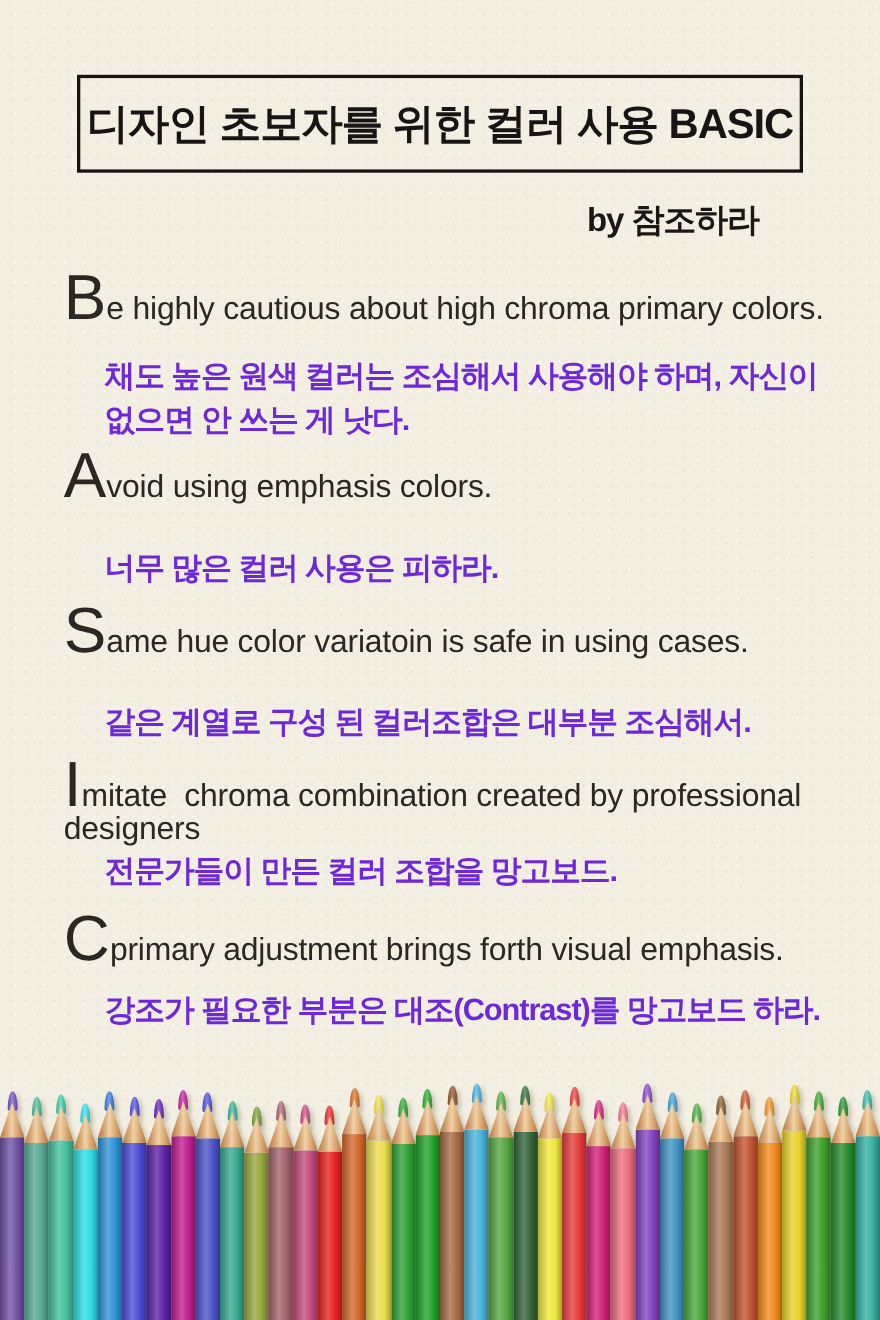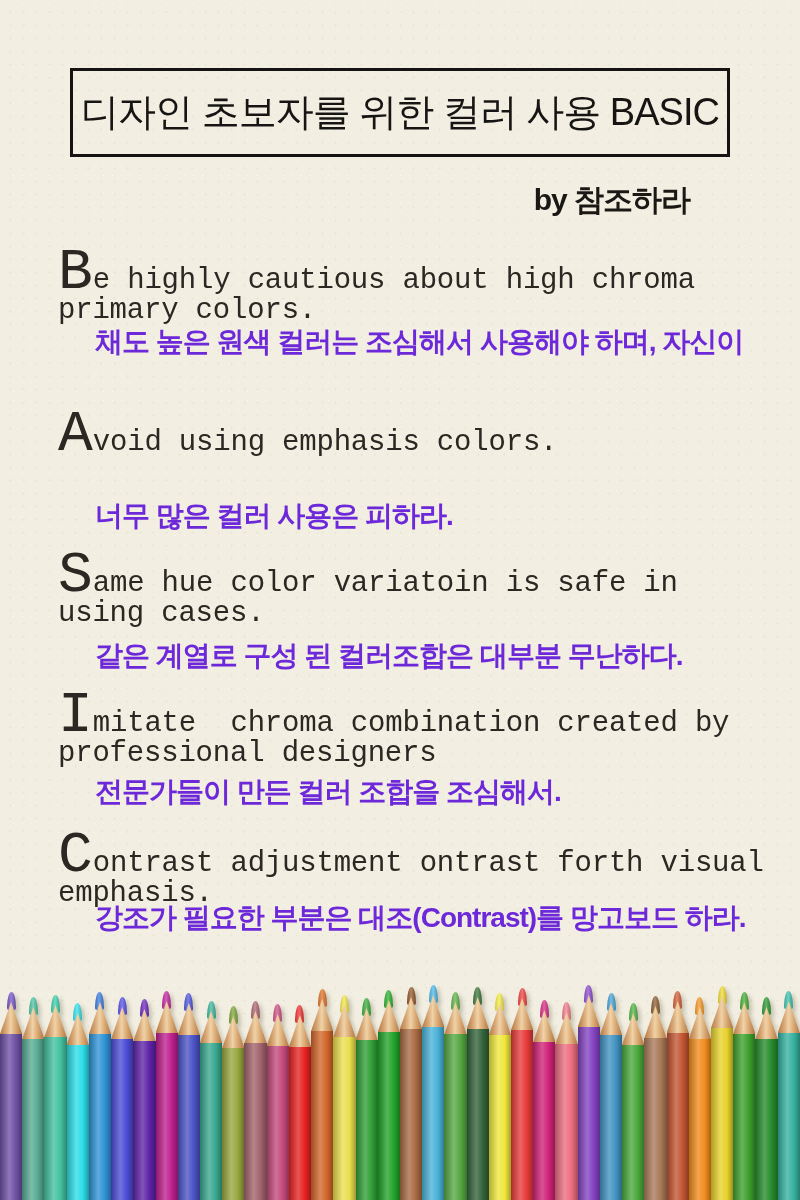--- a/index.html
+++ b/index.html
@@ -11,29 +11,29 @@
       radial-gradient(rgba(255,255,255,.55) 12%, rgba(255,255,255,0) 14%),
       radial-gradient(rgba(186,180,156,.16) 10%, rgba(186,180,156,0) 13%);
     background-size:9px 9px,13px 13px;
     background-position:0 0,4px 6px;
   }
   .title-box{
     position:absolute;left:70px;top:68px;width:654px;height:83px;
     border:3px solid #161412;display:flex;align-items:center;justify-content:center;
   }
   .title-text{
-    font-size:38px;font-weight:400;color:#171513;letter-spacing:-1px;white-space:nowrap;
+    font-size:38px;font-weight:700;color:#171513;letter-spacing:-1px;white-space:nowrap;
   }
   .byline{
     position:absolute;top:180px;right:110px;
     font-size:30px;font-weight:700;color:#1a1814;letter-spacing:-1px;
   }
   .eng-line{
     position:absolute;left:58px;width:720px;
-    font-family:Liberation Mono, monospace;color:#2b2722;
+    font-family:Liberation Sans, sans-serif;color:#2b2722;
     font-size:29px;line-height:1.05;letter-spacing:-0.2px;white-space:nowrap;
   }
   .dropcap{
     font-size:58px;line-height:0;letter-spacing:0;
   }
   .eng-rest{white-space:pre-wrap;}
   .kor-line{
     position:absolute;left:95px;width:690px;
     font-size:28px;font-weight:700;color:#6d28d9;
     line-height:40px;letter-spacing:-1px;white-space:nowrap;
@@ -70,38 +70,39 @@
 
 <div class="title-box">
   <div class="title-text">디자인 초보자를 위한 컬러 사용 BASIC</div>
 </div>
 
 <div class="byline">by 참조하라</div>
 
 <div class="eng-line" id="eng-b"><span class="dropcap">B</span><span class="eng-rest">e highly cautious about high chroma primary colors.</span></div>
 <div class="kor-line" id="kor-b">
   <div>채도 높은 원색 컬러는 조심해서 사용해야 하며, 자신이</div>
+  <div>없으면 안 쓰는 게 낫다.</div>
 </div>
 
 <div class="eng-line" id="eng-a"><span class="dropcap">A</span><span class="eng-rest">void using emphasis colors.</span></div>
 <div class="kor-line" id="kor-a">
   <div>너무 많은 컬러 사용은 피하라.</div>
 </div>
 
 <div class="eng-line" id="eng-s"><span class="dropcap">S</span><span class="eng-rest">ame hue color variatoin is safe in using cases.</span></div>
 <div class="kor-line" id="kor-s">
-  <div>같은 계열로 구성 된 컬러조합은 대부분 무난하다.</div>
+  <div>같은 계열로 구성 된 컬러조합은 대부분 조심해서.</div>
 </div>
 
 <div class="eng-line" id="eng-i"><span class="dropcap">I</span><span class="eng-rest">mitate  chroma combination created by professional designers</span></div>
 <div class="kor-line" id="kor-i">
-  <div>전문가들이 만든 컬러 조합을 조심해서.</div>
-</div>
-
-<div class="eng-line" id="eng-c"><span class="dropcap">C</span><span class="eng-rest">ontrast adjustment ontrast forth visual emphasis.</span></div>
+  <div>전문가들이 만든 컬러 조합을 망고보드.</div>
+</div>
+
+<div class="eng-line" id="eng-c"><span class="dropcap">C</span><span class="eng-rest">primary adjustment brings forth visual emphasis.</span></div>
 <div class="kor-line" id="kor-c">
   <div>강조가 필요한 부분은 대조(Contrast)를 망고보드 하라.</div>
 </div>
 
 <div class="pencil-row" id="pencil-row">
     <div class="pencil" style="--o: 7px;">
       <div class="pencil-lead" style="background: linear-gradient(90deg, rgb(101, 74, 171), rgb(153, 129, 215) 45%, rgb(95, 70, 161));"></div>
       <div class="pencil-wood"></div>
       <div class="pencil-body" style="background: linear-gradient(90deg, rgb(83, 61, 124) 0%, rgb(143, 119, 185) 42%, rgb(111, 81, 165) 72%, rgb(78, 57, 116) 100%);"></div>
     </div>

